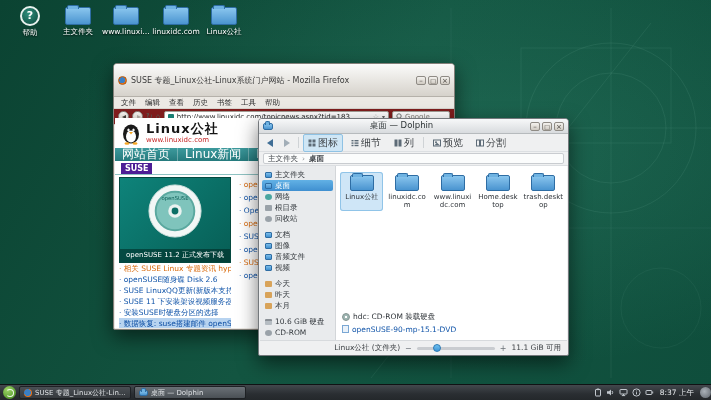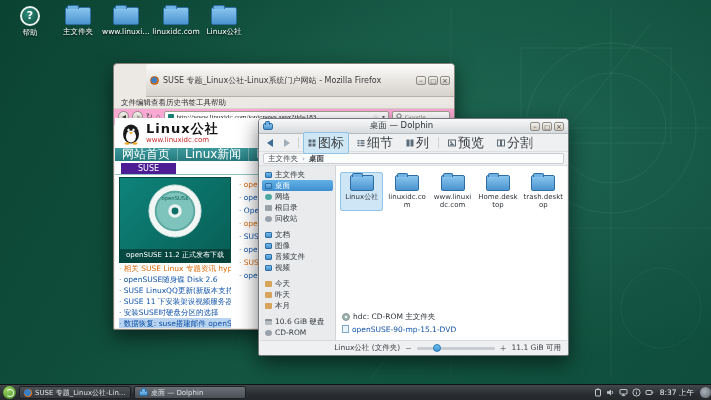--- a/index.html
+++ b/index.html
@@ -30,29 +30,29 @@
   .wb { width:10px; height:9px; border:1px solid #8f8b85; border-radius:2px;
         background:linear-gradient(#f4f2ee,#cfcac2); position:relative; cursor:pointer; }
   .wb::before { position:absolute; inset:0; font-size:7px; line-height:8px; text-align:center; color:#4a4640; }
   .wb-min::before { content:"–"; }
   .wb-max::before { content:"□"; font-size:6px; }
   .wb-close::before { content:"×"; }
 
   
   .win-browser { left:113px; top:63px; width:342px; height:267px; background:#ece9e4; border:1px solid #84807a; z-index:10; }
   .b-titlebar { height:14px; display:flex; align-items:center; gap:4px; padding:16px 4px;
-                background:linear-gradient(#fbfbfa,#d6d2cb); border-bottom:1px solid #b5b1aa; border-radius:3px 3px 0 0;margin-left:32px; }
+                background:linear-gradient(#fbfbfa,#d6d2cb); border-bottom:1px solid #b5b1aa; border-radius:3px 3px 0 0; }
   .b-title { flex:1; font-size:8px; color:#3a3a3a; white-space:nowrap; overflow:hidden; text-overflow:ellipsis; }
   .ff-icon { width:9px; height:9px; border-radius:50%; flex:0 0 auto;
              background:radial-gradient(circle at 45% 45%, #3b7fc4 0 52%, #e8731a 58%); border:1px solid #b05810; }
-  .b-menubar { height:12px; display:flex; align-items:center; gap:0; padding:0 7px;
+  .b-menubar { height:12px; display:flex; align-items:center; gap:9px; padding:0 7px;
                background:#ece9e4; border-bottom:1px solid #d8d4ce; font-size:7.5px; color:#2f2f2f; }
   .mitem { cursor:pointer; white-space:nowrap; }
   .b-nav { height:16px; display:flex; align-items:center; gap:3px; padding:0 4px;
-           background:#f9a8d4; border-bottom:1px solid #c9c5bf;font-family:Liberation Serif, serif; }
+           background:#7f1d1d; border-bottom:1px solid #c9c5bf; }
   .nav-back,.nav-fwd { width:11px; height:11px; border-radius:50%; border:1px solid #8d8983;
                        background:linear-gradient(#f3f1ed,#c8c3bb); position:relative; cursor:pointer; }
   .nav-back::before,.nav-fwd::before { content:""; position:absolute; top:3px; border-top:2.5px solid transparent; border-bottom:2.5px solid transparent; }
   .nav-back::before { left:3px; border-right:4px solid #3e3a35; }
   .nav-fwd::before  { left:4px; border-left:4px solid #a8a49d; }
   .nav-reload,.nav-home { font-size:8px; color:#5a564f; cursor:pointer; line-height:10px; }
   .nav-reload::before { content:"↻"; }
   .nav-home::before { content:"⌂"; }
   .urlbar { flex:1; height:11px; background:#fff; border:1px solid #a29e96; border-radius:2px;
             display:flex; align-items:center; gap:3px; padding:0 3px; min-width:0; cursor:text; }
@@ -71,22 +71,22 @@
   .bmk-ic { width:6px; height:6px; border-radius:1px; background:linear-gradient(#8ac6ee,#4a94d0); border:1px solid #2e6da4; }
 
   .b-content { position:absolute; top:54px; left:1px; right:1px; bottom:1px; background:#fff; overflow:hidden; }
   .site-header { height:30px; display:flex; align-items:center; gap:6px; padding-left:7px; }
   .logo-title { font-size:13px; font-weight:bold; color:#151515; letter-spacing:1px; line-height:14px; }
   .logo-sub { font-size:7px; color:#c42323; line-height:8px; }
   .site-nav { height:13px; display:flex; background:linear-gradient(#3d9a9d,#257a7d); }
   .snav { padding:0 7px; line-height:13px; font-size:12px; color:#fff; border-right:1px solid rgba(255,255,255,.3); cursor:pointer; white-space:nowrap; }
   .site-nav-fill { flex:1; background:linear-gradient(#bcd9da,#9fc8c9); }
   .site-section { height:14px; display:flex; align-items:flex-end; border-bottom:1px solid #8fc3c3; }
-  .sec-label { display:inline-block; background:#4c1d95; color:#fff; font-size:8px; font-weight:normal;
-               padding:1px 17px; margin-left:6px; }
+  .sec-label { display:inline-block; background:#4c1d95; color:#fff; font-size:8px; font-weight:bold;
+               padding:1px 4px; margin-left:6px; }
   .site-main { position:absolute; top:57px; left:0; right:0; bottom:0; display:flex; gap:8px; padding:2px 4px; }
   .col-left { width:112px; flex:0 0 auto; }
   .promo { height:86px; position:relative; border:1px solid #05483f; cursor:pointer;
            background:linear-gradient(135deg,#0e837a,#075e55); display:flex; justify-content:center; }
   .promo svg { margin-top:5px; }
   .promo-cap { position:absolute; left:0; right:0; bottom:0; height:13px; line-height:13px; text-align:center;
                background:rgba(0,38,33,.55); color:#fff; font-size:7px; white-space:nowrap; overflow:hidden; }
   .slink { height:11px; line-height:11px; font-size:7.5px; white-space:nowrap; overflow:hidden; cursor:pointer; }
   .col-right .slink { height:13px; line-height:13px; }
   .slink[data-color="orange"] { color:#d96a0b; }
@@ -101,21 +101,21 @@
   .d-titleicon { width:10px; height:7px; flex:0 0 auto; }
   .d-title { flex:1; text-align:center; font-size:8.5px; color:#2e3436; white-space:nowrap; overflow:hidden; }
   .d-toolbar { height:18px; display:flex; align-items:center; gap:3px; padding:0 4px;
                background:#eff0f1; border-bottom:1px solid #dcdfe2; }
   .tb-back,.tb-fwd { width:14px; height:13px; display:flex; align-items:center; justify-content:center;
                      border-radius:2px; cursor:pointer; }
   .arr-l { border-top:4px solid transparent; border-bottom:4px solid transparent; border-right:6px solid #3f6e96; }
   .arr-r { border-top:4px solid transparent; border-bottom:4px solid transparent; border-left:6px solid #a2aeb8; }
   .tb-sep { width:1px; height:11px; background:#cfd3d6; margin:0 1px; }
   .tbtn { display:flex; align-items:center; gap:2px; padding:1px 4px; border:1px solid transparent;
-          border-radius:2px; font-size:13px; color:#3a3e42; cursor:pointer; white-space:nowrap; }
+          border-radius:2px; font-size:10px; color:#3a3e42; cursor:pointer; white-space:nowrap; }
   .tbtn.active { background:#cfe6f5; border-color:#8fc2e4; }
   .d-location { height:14px; padding:1px 4px; background:#eff0f1; border-bottom:1px solid #dcdfe2; }
   .loc-field { height:11px; background:#fbfcfc; border:1px solid #c9ccd0; border-radius:2px;
                display:flex; align-items:center; gap:4px; padding:0 4px; font-size:7.5px; color:#45494e; }
   .crumb { cursor:pointer; white-space:nowrap; }
   .crumb.current { font-weight:bold; }
   .crumb-sep::before { content:"›"; color:#8a9096; }
   .d-body { position:absolute; top:47px; bottom:15px; left:1px; right:1px; display:flex; }
   .places { width:76px; flex:0 0 auto; background:#e9ebed; border-right:1px solid #d3d6d9; padding:3px 2px; overflow:hidden; }
   .place { height:11px; display:flex; align-items:center; gap:3px; padding:0 3px; border-radius:2px;
@@ -481,21 +481,21 @@
           <div class="flabel">Home.desktop</div>
         </div>
         <div class="fcell">
           <div class="folder fg"></div>
           <div class="flabel">trash.desktop</div>
         </div>
       </div>
       <div class="extras">
         <div class="exrow">
           <span class="disc-ic"></span>
-          <span>hdc: CD-ROM 主文件夹</span>
+          <span>hdc: CD-ROM 装载硬盘</span>
         </div>
         <div class="exrow blue">
           <span class="doc-ic"></span>
           <span>openSUSE-90-mp-15.1-DVD</span>
         </div>
       </div>
     </div>
   </div>
 
   <div class="d-status">

